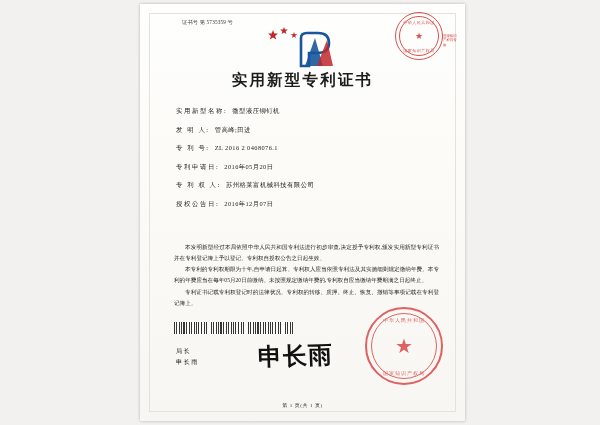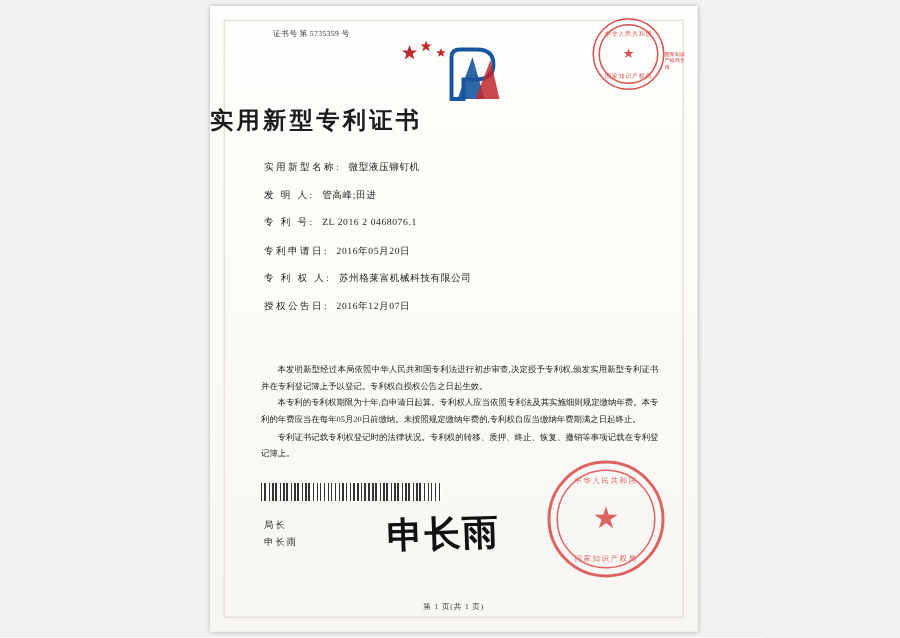--- a/index.html
+++ b/index.html
@@ -109,20 +109,21 @@
     top: 22px;
     transform: translateX(-50%);
     width: 120px;
     height: 46px;
   }
   
   .title {
     position: absolute;
     left: 0; right: 0;
     top: 66px;
+    text-align: center;
     font-family: "Liberation Serif", serif;
     font-weight: bold;
     font-size: 15.5px;
     letter-spacing: 2.2px;
     color: #1c1c1c;
   }
   
   .fields {
     position: absolute;
     left: 36px;

